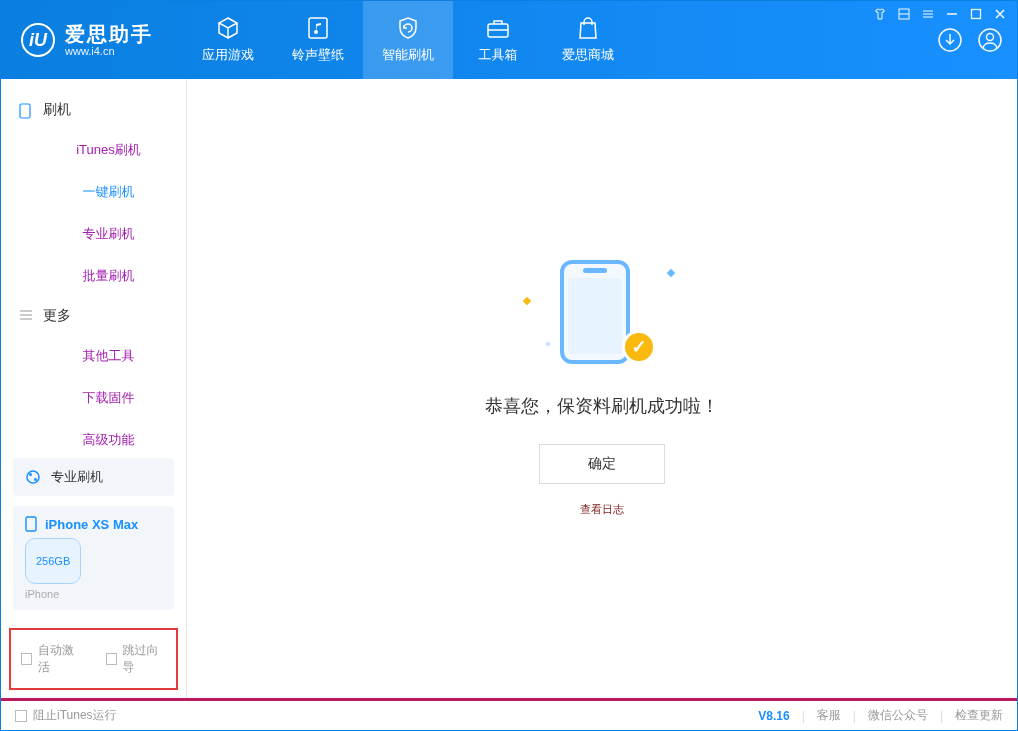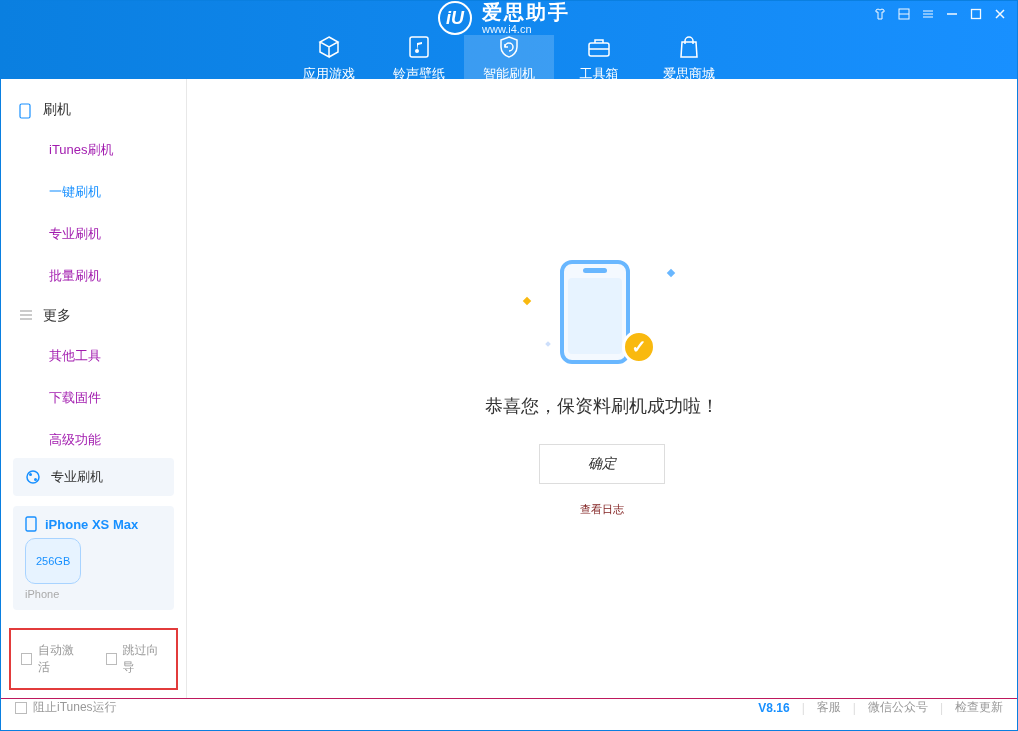--- a/index.html
+++ b/index.html
@@ -4,41 +4,41 @@
 <style>
 * { margin: 0; padding: 0; box-sizing: border-box; font-family: "Microsoft YaHei", "PingFang SC", sans-serif; }
 body { background: #f0f0f0; }
 
 .window {
   width: 1018px; height: 731px; margin: 0 auto;
   border: 1px solid #0a7fe0; background: #fff; display: flex; flex-direction: column;
 }
 
 
-.header { height: 78px; background: linear-gradient(90deg, #0a7fe0 0%, #1890ff 100%); display: flex; align-items: center; color: #fff; position: relative; flex-direction: column; }
+.header { height: 78px; background: linear-gradient(90deg, #0a7fe0 0%, #1890ff 100%); display: flex; align-items: center; color: #fff; position: relative; }
 .logo-block { display: flex; align-items: center; padding: 0 30px 0 20px; }
 .logo-badge { width: 34px; height: 34px; border: 2px solid #fff; border-radius: 50%; display: flex; align-items: center; justify-content: center; font-size: 18px; font-weight: bold; font-style: italic; margin-right: 10px; }
 .logo-text { display: flex; flex-direction: column; line-height: 1.1; }
 .logo-title { font-size: 20px; font-weight: bold; letter-spacing: 2px; }
 .logo-sub { font-size: 11px; opacity: .9; }
 
 .nav { display: flex; height: 100%; }
 .nav-item { width: 90px; display: flex; flex-direction: column; align-items: center; justify-content: center; font-size: 13px; cursor: pointer; gap: 6px; }
 .nav-item.active { background: rgba(255,255,255,.18); }
 .nav-icon { width: 24px; height: 24px; display: flex; align-items: center; justify-content: center; }
 
 .header-right { margin-left: auto; display: flex; align-items: center; gap: 14px; padding-right: 14px; }
 .hr-icon { width: 26px; height: 26px; display: flex; align-items: center; justify-content: center; cursor: pointer; opacity: .95; }
 .win-controls { position: absolute; top: 6px; right: 10px; display: flex; gap: 10px; font-size: 13px; align-items: center; }
 .win-ctrl { cursor: pointer; opacity: .95; width: 14px; height: 14px; display: flex; align-items: center; justify-content: center; }
 
 
 .body { flex: 1; display: flex; min-height: 0; }
 .sidebar { width: 186px; border-right: 1px solid #e8e8e8; display: flex; flex-direction: column; }
-.side-scroll { flex: 1; overflow: auto; padding-top: 12px; }
+.side-scroll { flex: 1; overflow: auto; padding-top: 12px; text-align: center; }
 .side-group { padding: 10px 18px; font-size: 14px; color: #333; display: flex; align-items: center; gap: 10px; }
 .side-group .gicon { width: 14px; height: 14px; }
 .side-item { padding: 12px 18px 12px 48px; font-size: 13px; color: #a21caf; cursor: pointer; }
 .side-item.active { color: #1890ff; }
 
 .device-panel { padding: 10px 12px; }
 .mode-box { background: #f2f6fb; border-radius: 4px; padding: 10px 12px; font-size: 13px; color: #333; display: flex; align-items: center; gap: 10px; margin-bottom: 10px; }
 .device-box { background: #f2f6fb; border-radius: 4px; padding: 10px 12px; }
 .device-name { font-size: 13px; color: #1890ff; font-weight: bold; display: flex; align-items: center; gap: 8px; }
 .device-cap { display: inline-block; margin-top: 6px; font-size: 11px; color: #1890ff; border: 1px solid #a8d3ff; background: #e7f3ff; border-radius: 10px; padding: 16px 10px; }
@@ -54,25 +54,25 @@
 .phone { position: absolute; left: 18px; top: 0; width: 70px; height: 104px; border: 4px solid #69b7ff; border-radius: 12px; background: #f4f9ff; }
 .phone::before { content: ""; position: absolute; top: 4px; left: 50%; transform: translateX(-50%); width: 24px; height: 5px; background: #69b7ff; border-radius: 3px; }
 .phone::after { content: ""; position: absolute; top: 14px; left: 4px; right: 4px; bottom: 6px; background: #e7f3ff; border-radius: 4px; }
 .checkbadge { position: absolute; right: 6px; bottom: 6px; width: 34px; height: 34px; background: #f9b90f; border-radius: 50%; border: 3px solid #fff; display: flex; align-items: center; justify-content: center; color: #fff; font-size: 18px; font-weight: bold; }
 .spark { position: absolute; width: 6px; height: 6px; background: #f9b90f; transform: rotate(45deg); }
 .spark.s1 { left: -18px; top: 38px; }
 .spark.s2 { right: -12px; top: 10px; background: #69b7ff; }
 .spark.s3 { left: 4px; top: 82px; width: 4px; height: 4px; background: #cddffb; }
 
 .success-text { font-size: 18px; color: #333; margin-bottom: 26px; }
-.ok-btn { border: 1px solid #ddd; background: #fff; padding: 10px 48px; font-size: 14px; color: #333; cursor: pointer; margin-bottom: 18px; font-style: italic; }
+.ok-btn { border: 1px solid #ddd; background: #fff; padding: 10px 48px; font-size: 14px; color: #333; cursor: pointer; margin-bottom: 18px; }
 .log-link { font-size: 11px; color: #7f1d1d; cursor: pointer; }
 
 
-.footer { height: 32px; border-top: 1px solid #be185d; display: flex; align-items: flex-start; font-size: 12px; color: #999; padding: 0 14px; }
+.footer { height: 32px; border-top: 3px solid #be185d; display: flex; align-items: center; font-size: 12px; color: #999; padding: 0 14px; }
 .footer .opt { color: #999; }
 .footer-right { margin-left: auto; display: flex; align-items: center; gap: 12px; }
 .version { color: #1890ff; font-weight: bold; }
 .flink { color: #999; cursor: pointer; }
 .divider { color: #ddd; }
 
 svg { display: block; }
 </style>
 </head>
 <body>

